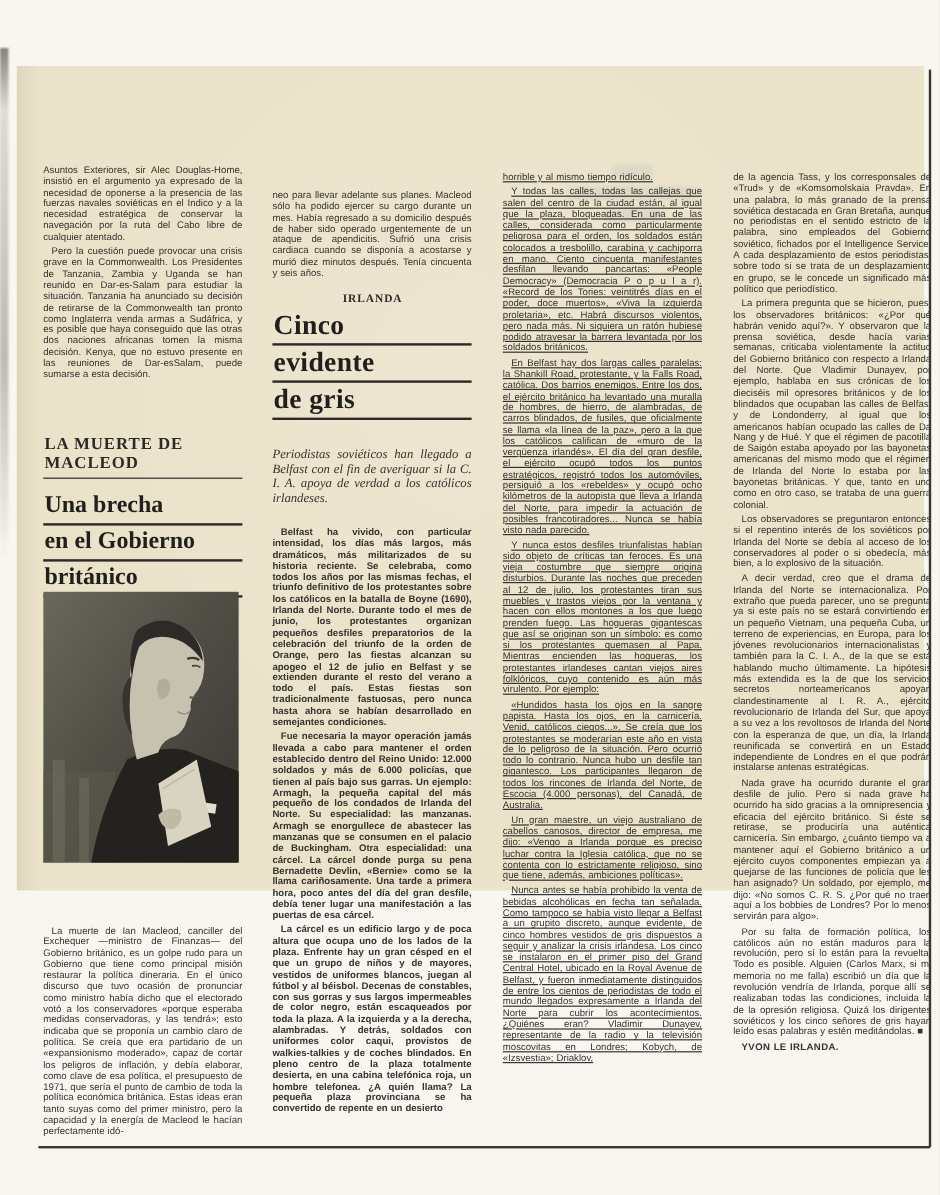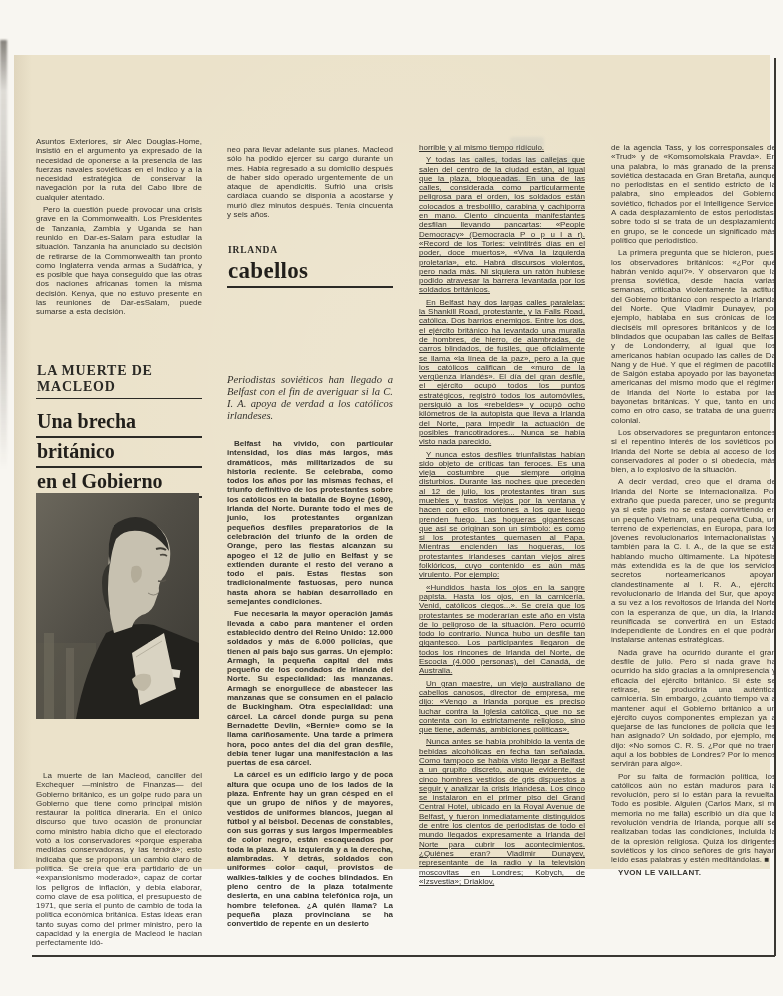--- a/index.html
+++ b/index.html
@@ -4,21 +4,21 @@
 <style>
   html,body{margin:0;padding:0;}
   body{
     width:783px;height:996px;
     background:#f8f6f1;
     font-family:"Liberation Sans",sans-serif;
     position:relative;
     overflow:hidden;
   }
   .paper{
-    position:absolute;left:14px;top:55px;width:756px;height:814px;
+    position:absolute;left:14px;top:55px;width:756px;height:687px;
     background:
       radial-gradient(ellipse at 50% 40%, rgba(255,255,255,.12), rgba(0,0,0,0) 60%),
       linear-gradient(90deg, rgba(120,100,70,.10), rgba(0,0,0,0) 18px),
       #ebe2ca;
   }
   .scan-edge{
     position:absolute;left:0;top:40px;width:7px;height:430px;
     background:linear-gradient(180deg, rgba(40,35,28,.55), rgba(40,35,28,.12) 12%, rgba(40,35,28,.28) 60%, rgba(40,35,28,0));
     filter:blur(1px);
   }
@@ -101,22 +101,22 @@
         <p class="body-p">Pero la cuestión puede provocar una crisis grave en la Commonwealth. Los Presidentes de Tanzania, Zambia y Uganda se han reunido en Dar-es-Salam para estudiar la situación. Tanzania ha anunciado su decisión de retirarse de la Commonwealth tan pronto como Inglaterra venda armas a Sudáfrica, y es posible que haya conseguido que las otras dos naciones africanas tomen la misma decisión. Kenya, que no estuvo presente en las reuniones de Dar-esSalam, puede sumarse a esta decisión.</p>
       </div>
   </div>
 
   <div class="col c1" style="top:308px;">
     <div class="kicker1">LA MUERTE DE MACLEOD</div>
   </div>
 
   <div class="col c1 hl hl1" style="top:326px;margin-top:29px;">
     <div class="line">Una brecha</div>
+    <div class="line">en el Gobierno</div>
     <div class="line">británico</div>
-    <div class="line">en el Gobierno</div>
   </div>
 
   <div class="col c1" style="top:438px;height:226px;">
     <svg class="photo" viewBox="0 0 163 226" xmlns="http://www.w3.org/2000/svg">
       <defs>
         <linearGradient id="pbg" x1="0" y1="0" x2="1" y2="1">
           <stop offset="0" stop-color="#6b675c"></stop>
           <stop offset="45%" stop-color="#514e46"></stop>
           <stop offset="100%" stop-color="#3a3832"></stop>
         </linearGradient>
@@ -150,30 +150,32 @@
       <path d="M96 186 Q104 178 114 182 Q118 192 108 198 Q98 198 96 186 Z" fill="#c0b9a6"></path>
     </svg>
   </div>
 
   <div class="col c1 body" style="top:716px;">
     <div>
         <p class="body-p">La muerte de Ian Macleod, canciller del Exchequer —ministro de Finanzas— del Gobierno británico, es un golpe rudo para un Gobierno que tiene como principal misión restaurar la política dineraria. En el único discurso que tuvo ocasión de pronunciar como ministro había dicho que el electorado votó a los conservadores «porque esperaba medidas conservadoras, y las tendrá»; esto indicaba que se proponía un cambio claro de política. Se creía que era partidario de un «expansionismo moderado», capaz de cortar los peligros de inflación, y debía elaborar, como clave de esa política, el presupuesto de 1971, que sería el punto de cambio de toda la política económica británica. Estas ideas eran tanto suyas como del primer ministro, pero la capacidad y la energía de Macleod le hacían perfectamente idó-</p>
       </div>
   </div>
 
-  <div class="col c2 body" style="top:90px;">
+  <div class="col c2 body" style="top:103px;">
     <p class="body-p cont">neo para llevar adelante sus planes. Macleod sólo ha podido ejercer su cargo durante un mes. Había regresado a su domicilio después de haber sido operado urgentemente de un ataque de apendicitis. Sufrió una crisis cardiaca cuando se disponía a acostarse y murió diez minutos después. Tenía cincuenta y seis años.</p>
   </div>
 
-  <div class="col c2" style="top:190px;">
+  <div class="col c2" style="top:190px;text-align:center;">
     <div class="kicker2">IRLANDA</div>
   </div>
 
   <div class="col c2 hl hl2" style="top:204px;">
-    <div class="line">cabellos</div>
+    <div class="line">Cinco</div>
+    <div class="line">evidente</div>
+    <div class="line">de gris</div>
   </div>
 
   <div class="col c2" style="top:319px;">
     <p class="standfirst">Periodistas soviéticos han llegado a Belfast con el fin de averiguar si la C. I. A. apoya de verdad a los católicos irlandeses.</p>
   </div>
 
   <div class="col c2 body" style="top:384px;font-weight:bold;">
     <div>
         <p class="body-p">Belfast ha vivido, con particular intensidad, los días más largos, más dramáticos, más militarizados de su historia reciente. Se celebraba, como todos los años por las mismas fechas, el triunfo definitivo de los protestantes sobre los católicos en la batalla de Boyne (1690), Irlanda del Norte. Durante todo el mes de junio, los protestantes organizan pequeños desfiles preparatorios de la celebración del triunfo de la orden de Orange, pero las fiestas alcanzan su apogeo el 12 de julio en Belfast y se extienden durante el resto del verano a todo el país. Estas fiestas son tradicionalmente fastuosas, pero nunca hasta ahora se habían desarrollado en semejantes condiciones.</p>
         <p class="body-p">Fue necesaria la mayor operación jamás llevada a cabo para mantener el orden establecido dentro del Reino Unido: 12.000 soldados y más de 6.000 policías, que tienen al país bajo sus garras. Un ejemplo: Armagh, la pequeña capital del más pequeño de los condados de Irlanda del Norte. Su especialidad: las manzanas. Armagh se enorgullece de abastecer las manzanas que se consumen en el palacio de Buckingham. Otra especialidad: una cárcel. La cárcel donde purga su pena Bernadette Devlin, «Bernie» como se la llama cariñosamente. Una tarde a primera hora, poco antes del día del gran desfile, debía tener lugar una manifestación a las puertas de esa cárcel.</p>
@@ -195,21 +197,21 @@
 
   <div class="col c4 body" style="top:88px;">
     <div>
         <p class="body-p cont">de la agencia Tass, y los corresponsales de «Trud» y de «Komsomolskaia Pravda». En una palabra, lo más granado de la prensa soviética destacada en Gran Bretaña, aunque no periodistas en el sentido estricto de la palabra, sino empleados del Gobierno soviético, fichados por el Intelligence Service. A cada desplazamiento de estos periodistas, sobre todo si se trata de un desplazamiento en grupo, se le concede un significado más político que periodístico.</p>
         <p class="body-p">La primera pregunta que se hicieron, pues, los observadores británicos: «¿Por qué habrán venido aquí?». Y observaron que la prensa soviética, desde hacía varias semanas, criticaba violentamente la actitud del Gobierno británico con respecto a Irlanda del Norte. Que Vladimir Dunayev, por ejemplo, hablaba en sus crónicas de los dieciséis mil opresores británicos y de los blindados que ocupaban las calles de Belfast y de Londonderry, al igual que los americanos habían ocupado las calles de Da Nang y de Hué. Y que el régimen de pacotilla de Saigón estaba apoyado por las bayonetas americanas del mismo modo que el régimen de Irlanda del Norte lo estaba por las bayonetas británicas. Y que, tanto en uno como en otro caso, se trataba de una guerra colonial.</p>
         <p class="body-p">Los observadores se preguntaron entonces si el repentino interés de los soviéticos por Irlanda del Norte se debía al acceso de los conservadores al poder o si obedecía, más bien, a lo explosivo de la situación.</p>
         <p class="body-p">A decir verdad, creo que el drama de Irlanda del Norte se internacionaliza. Por extraño que pueda parecer, uno se pregunta ya si este país no se estará convirtiendo en un pequeño Vietnam, una pequeña Cuba, un terreno de experiencias, en Europa, para los jóvenes revolucionarios internacionalistas y también para la C. I. A., de la que se está hablando mucho últimamente. La hipótesis más extendida es la de que los servicios secretos norteamericanos apoyan clandestinamente al I. R. A., ejército revolucionario de Irlanda del Sur, que apoya a su vez a los revoltosos de Irlanda del Norte con la esperanza de que, un día, la Irlanda reunificada se convertirá en un Estado independiente de Londres en el que podrán instalarse antenas estratégicas.</p>
         <p class="body-p">Nada grave ha ocurrido durante el gran desfile de julio. Pero si nada grave ha ocurrido ha sido gracias a la omnipresencia y eficacia del ejército británico. Si éste se retirase, se produciría una auténtica carnicería. Sin embargo, ¿cuánto tiempo va a mantener aquí el Gobierno británico a un ejército cuyos componentes empiezan ya a quejarse de las funciones de policía que les han asignado? Un soldado, por ejemplo, me dijo: «No somos C. R. S. ¿Por qué no traen aquí a los bobbies de Londres? Por lo menos servirán para algo».</p>
         <p class="body-p">Por su falta de formación política, los católicos aún no están maduros para la revolución, pero sí lo están para la revuelta. Todo es posible. Alguien (Carlos Marx, si mi memoria no me falla) escribió un día que la revolución vendría de Irlanda, porque allí se realizaban todas las condiciones, incluida la de la opresión religiosa. Quizá los dirigentes soviéticos y los cinco señores de gris hayan leído esas palabras y estén meditándolas. ■</p>
       </div>
-    <p class="byline">YVON LE VAILLANT.</p>
+    <p class="byline">YVON LE IRLANDA.</p>
   </div>
 
   <div class="vrule"></div>
   <div class="hrule-bottom"></div>
 
   <div class="footer">
 
     <div class="pageno">9</div>
   </div>
 

